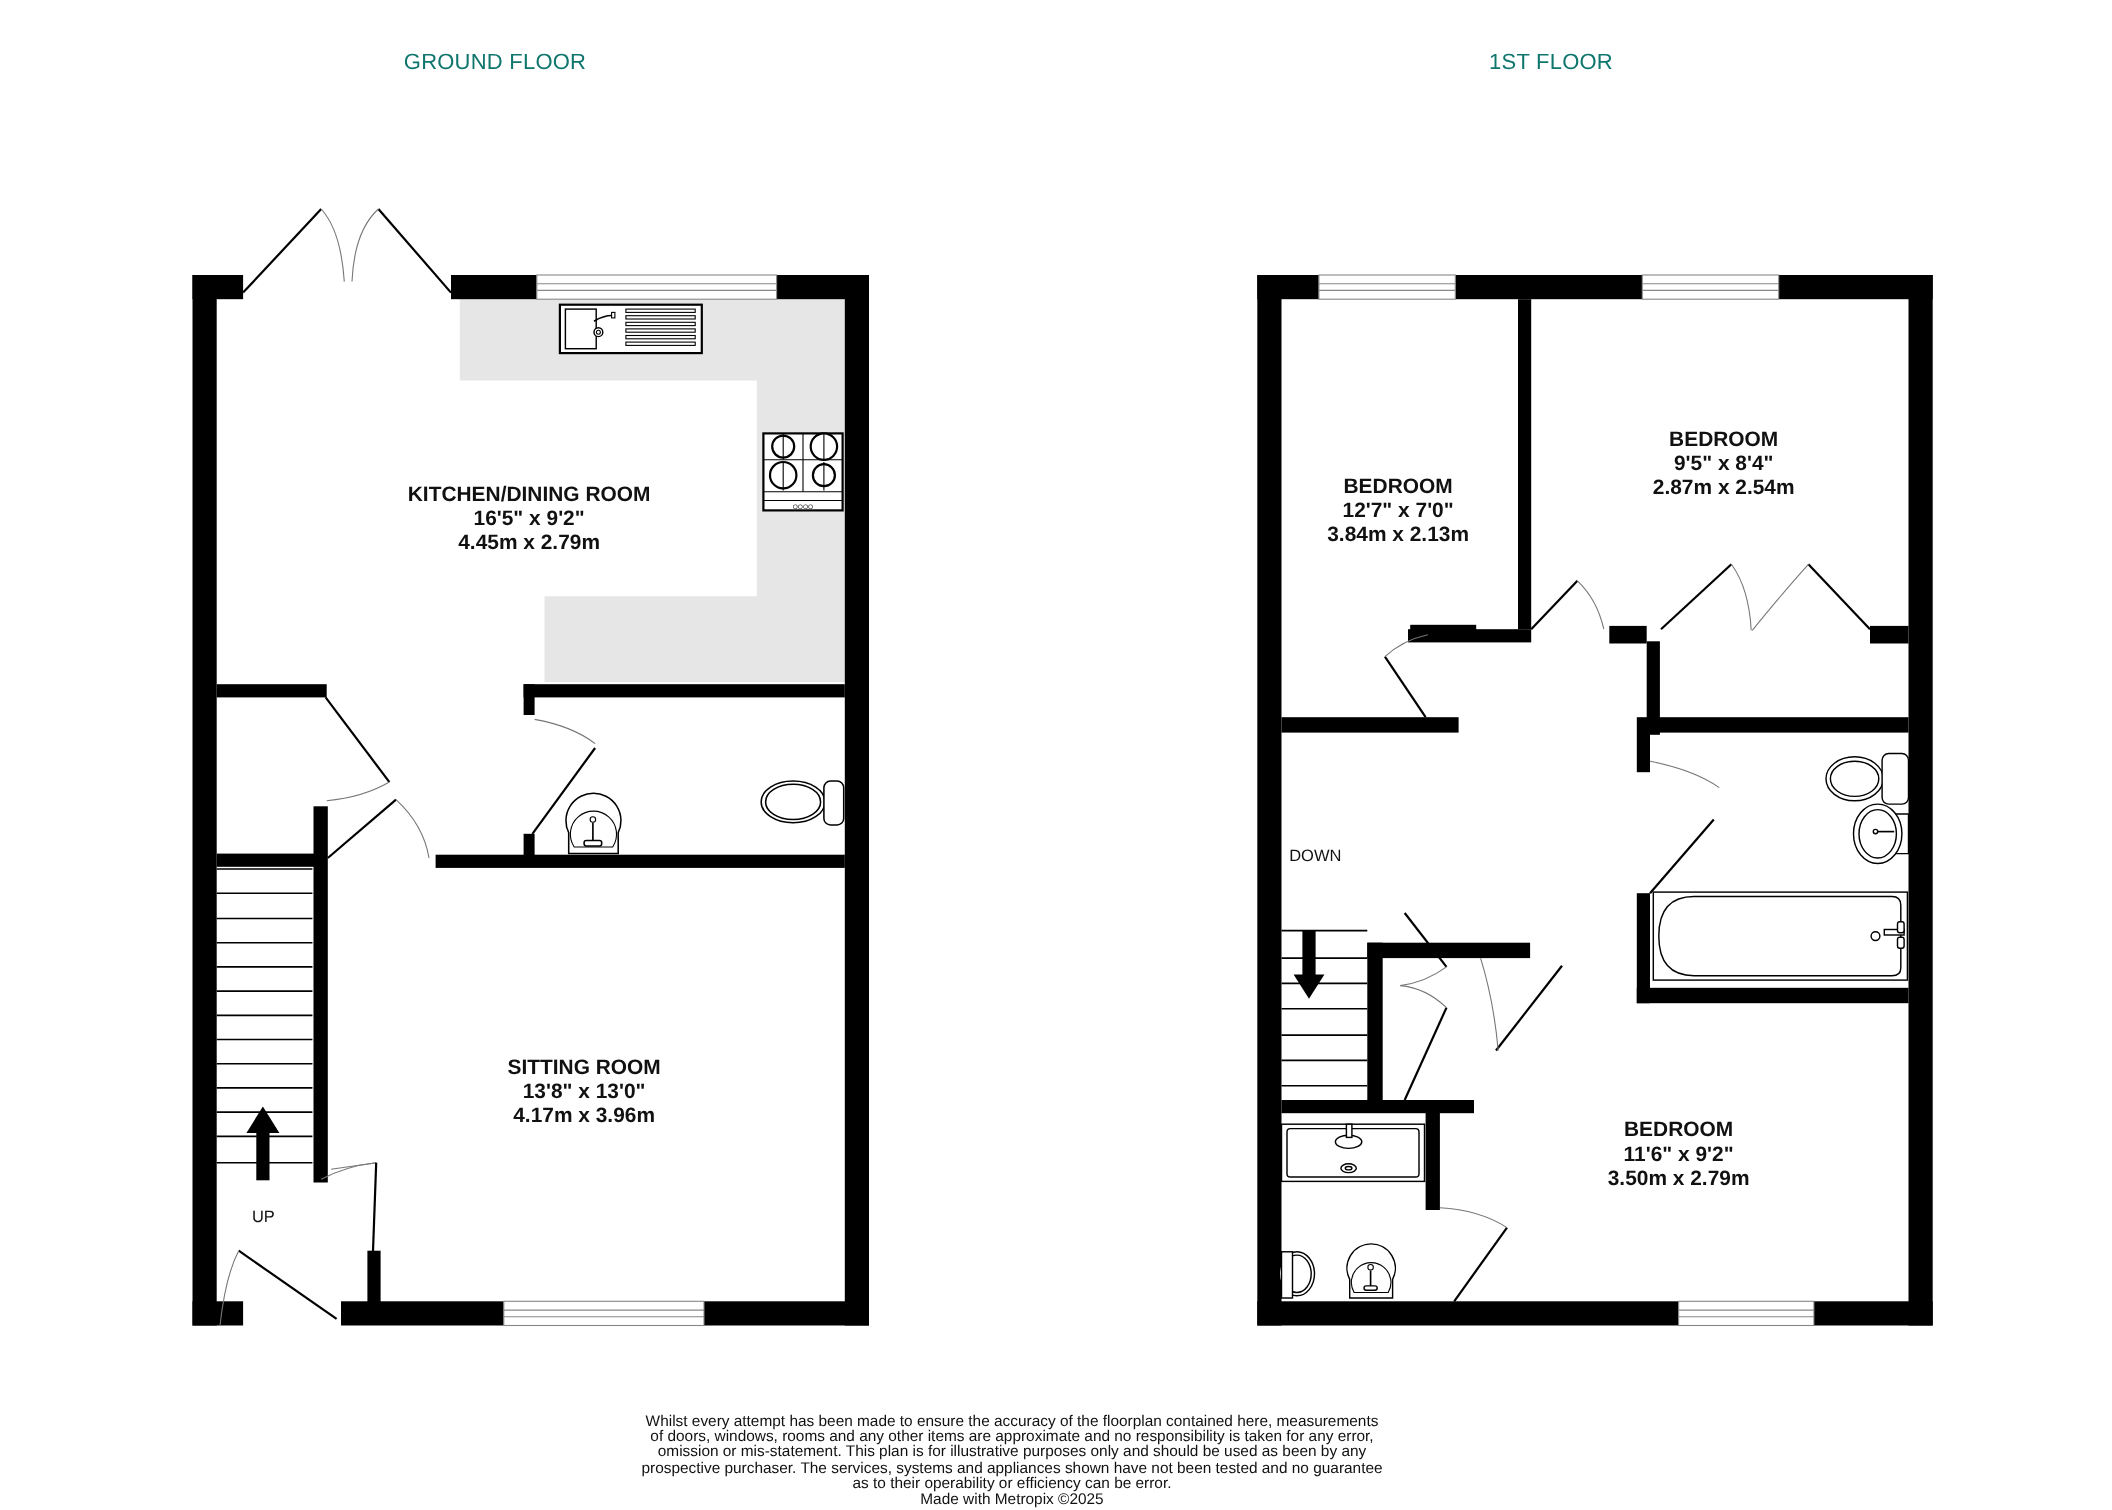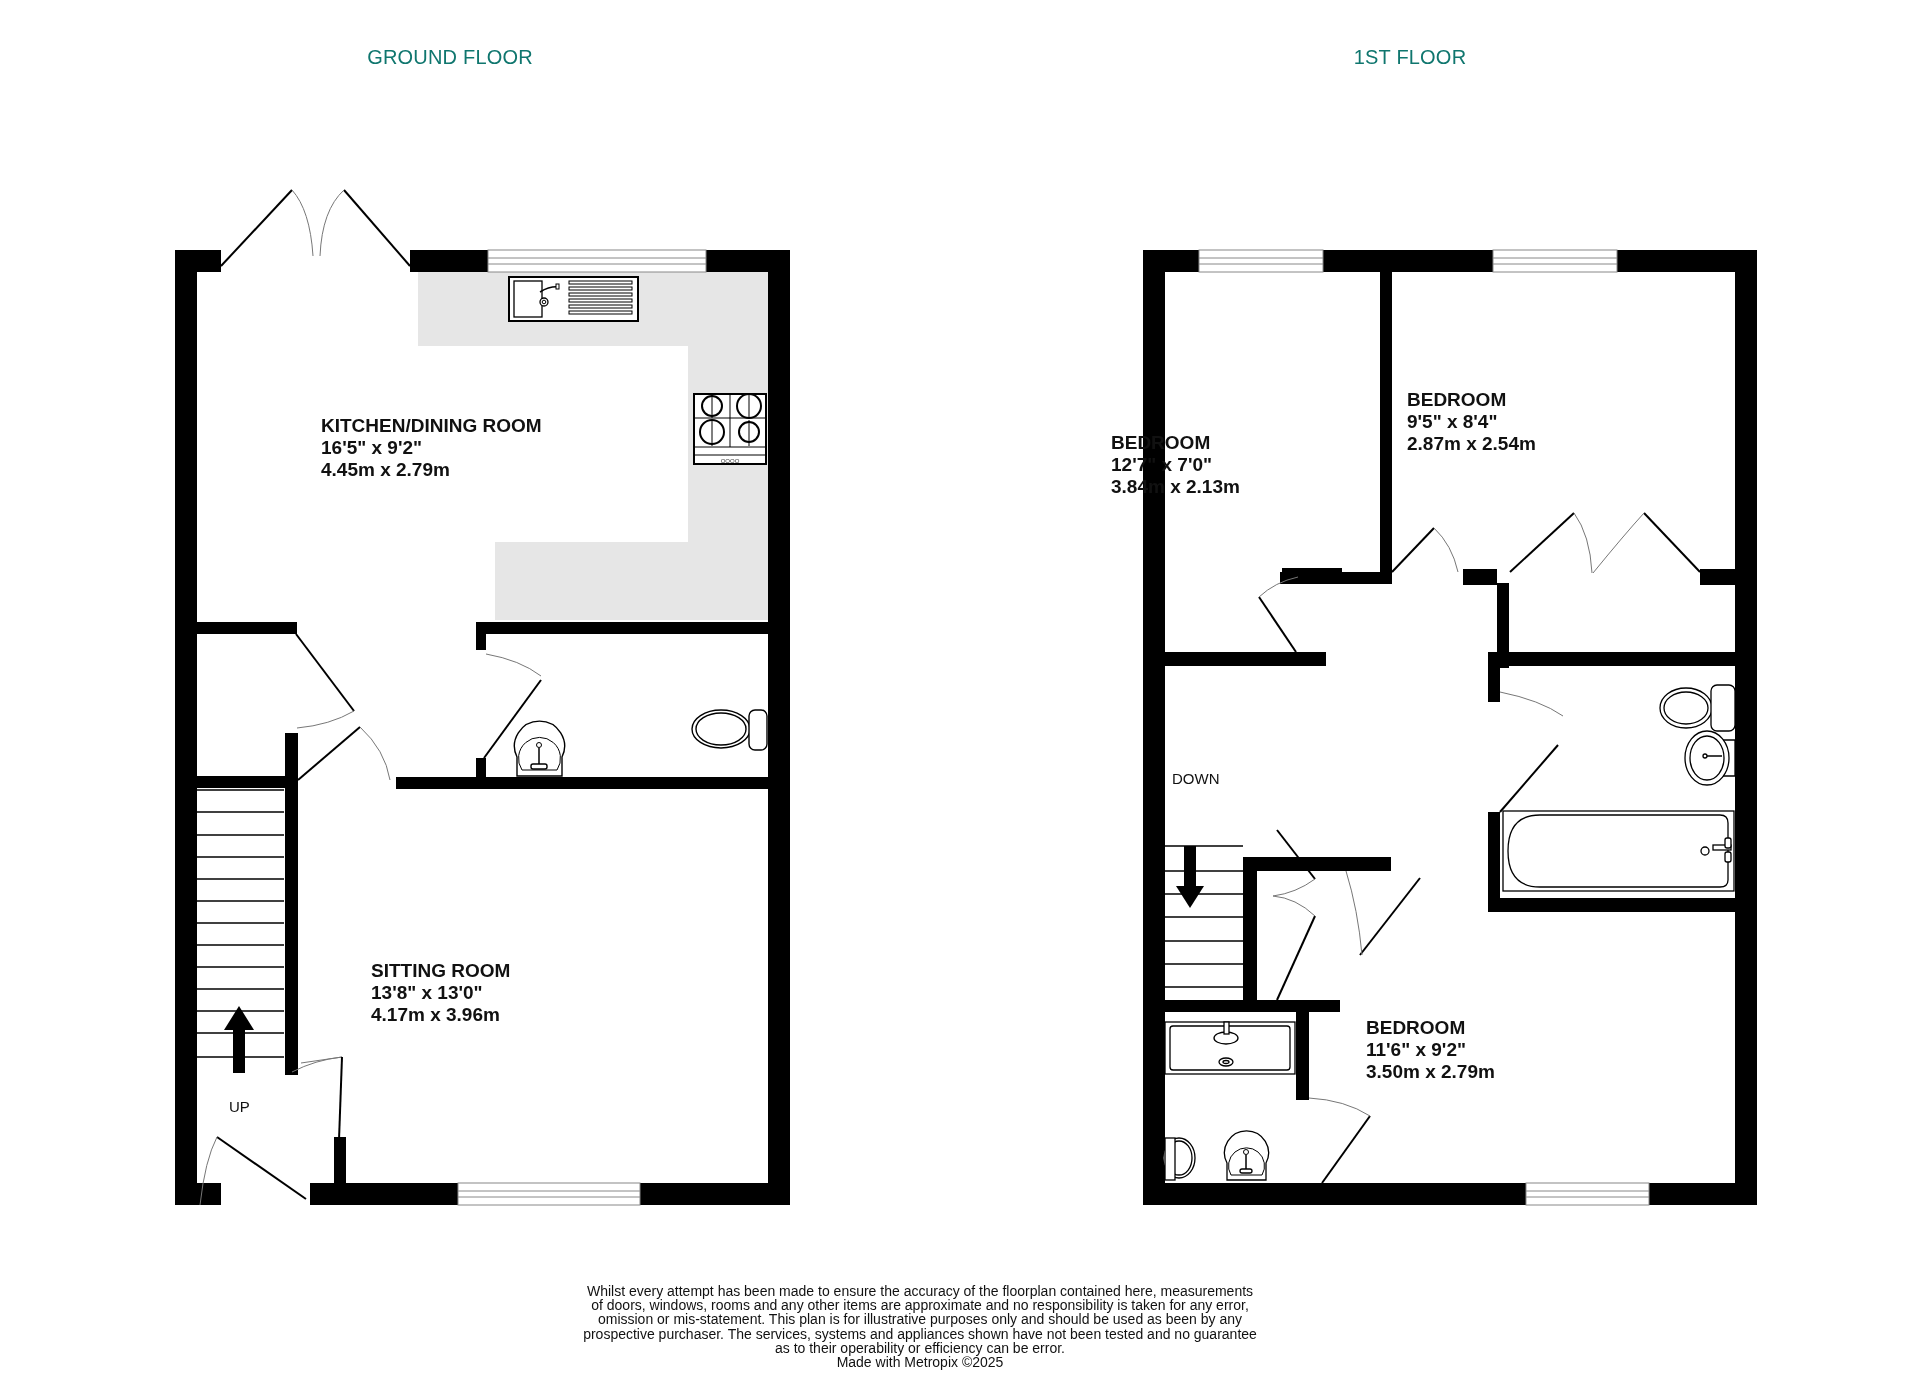--- a/index.html
+++ b/index.html
@@ -1,19 +1,19 @@
 <!DOCTYPE html>
 <html><head>
 <meta charset="utf-8">
 <style>
   html, body { margin:0; padding:0; background:#ffffff; }
   body { width:1920px; height:1373px; position:relative; overflow:hidden; font-family:"Liberation Sans", sans-serif; color:#111; }
   svg.plan { position:absolute; left:0; top:0; }
   .floor-title { position:absolute; font-size:20px; font-weight:400; letter-spacing:0.2px; color:#0f766e; text-align:center; width:300px; }
-  .room-label { position:absolute; text-align:left; font-weight:700; font-size:19px; line-height:22px; color:#111; width:320px; transform:translateX(-50%); }
+  .room-label { position:absolute; text-align:center; font-weight:700; font-size:19px; line-height:22px; color:#111; width:320px; transform:translateX(-50%); }
   .room-label .nm { display:block; }
   .room-label .d1, .room-label .d2 { display:block; }
   .stair-text { position:absolute; font-size:15px; color:#111; }
   .disclaimer { position:absolute; left:560px; top:1284px; width:720px; text-align:center; font-size:14px; line-height:14.2px; color:#111; }
   .disclaimer span { display:block; }
 </style>
 </head>
 <body>
 
 <div class="floor-title" style="left:300px; top:46px;">GROUND FLOOR</div>
@@ -295,21 +295,21 @@
     <g fill="#fff" stroke="#000" stroke-width="1.3">
       <path d="M1227,1180 L1227,1163 A22,22 0 1 1 1266,1163 L1266,1180 Z"></path>
       <path d="M1231,1175 A18,18 0 1 1 1262,1175 Z" stroke-width="1"></path>
       <circle cx="1246" cy="1152" r="2.5" stroke-width="1"></circle>
       <line x1="1246" y1="1155" x2="1246" y2="1170" stroke-width="1.5"></line>
       <rect x="1240" y="1169" width="12" height="4" rx="2"></rect>
     </g>
   </g>
 </svg>
 
-<div class="room-label" style="left:481px; top:415px;">
+<div class="room-label" style="left:481px; top:439px;">
   <span class="nm">KITCHEN/DINING ROOM</span>
   <span class="d1">16'5"  x 9'2"</span>
   <span class="d2">4.45m  x 2.79m</span>
 </div>
 <div class="room-label" style="left:531px; top:960px;">
   <span class="nm">SITTING ROOM</span>
   <span class="d1">13'8"  x 13'0"</span>
   <span class="d2">4.17m  x 3.96m</span>
 </div>
 <div class="stair-text" style="left:229px; top:1098px;">UP</div>

